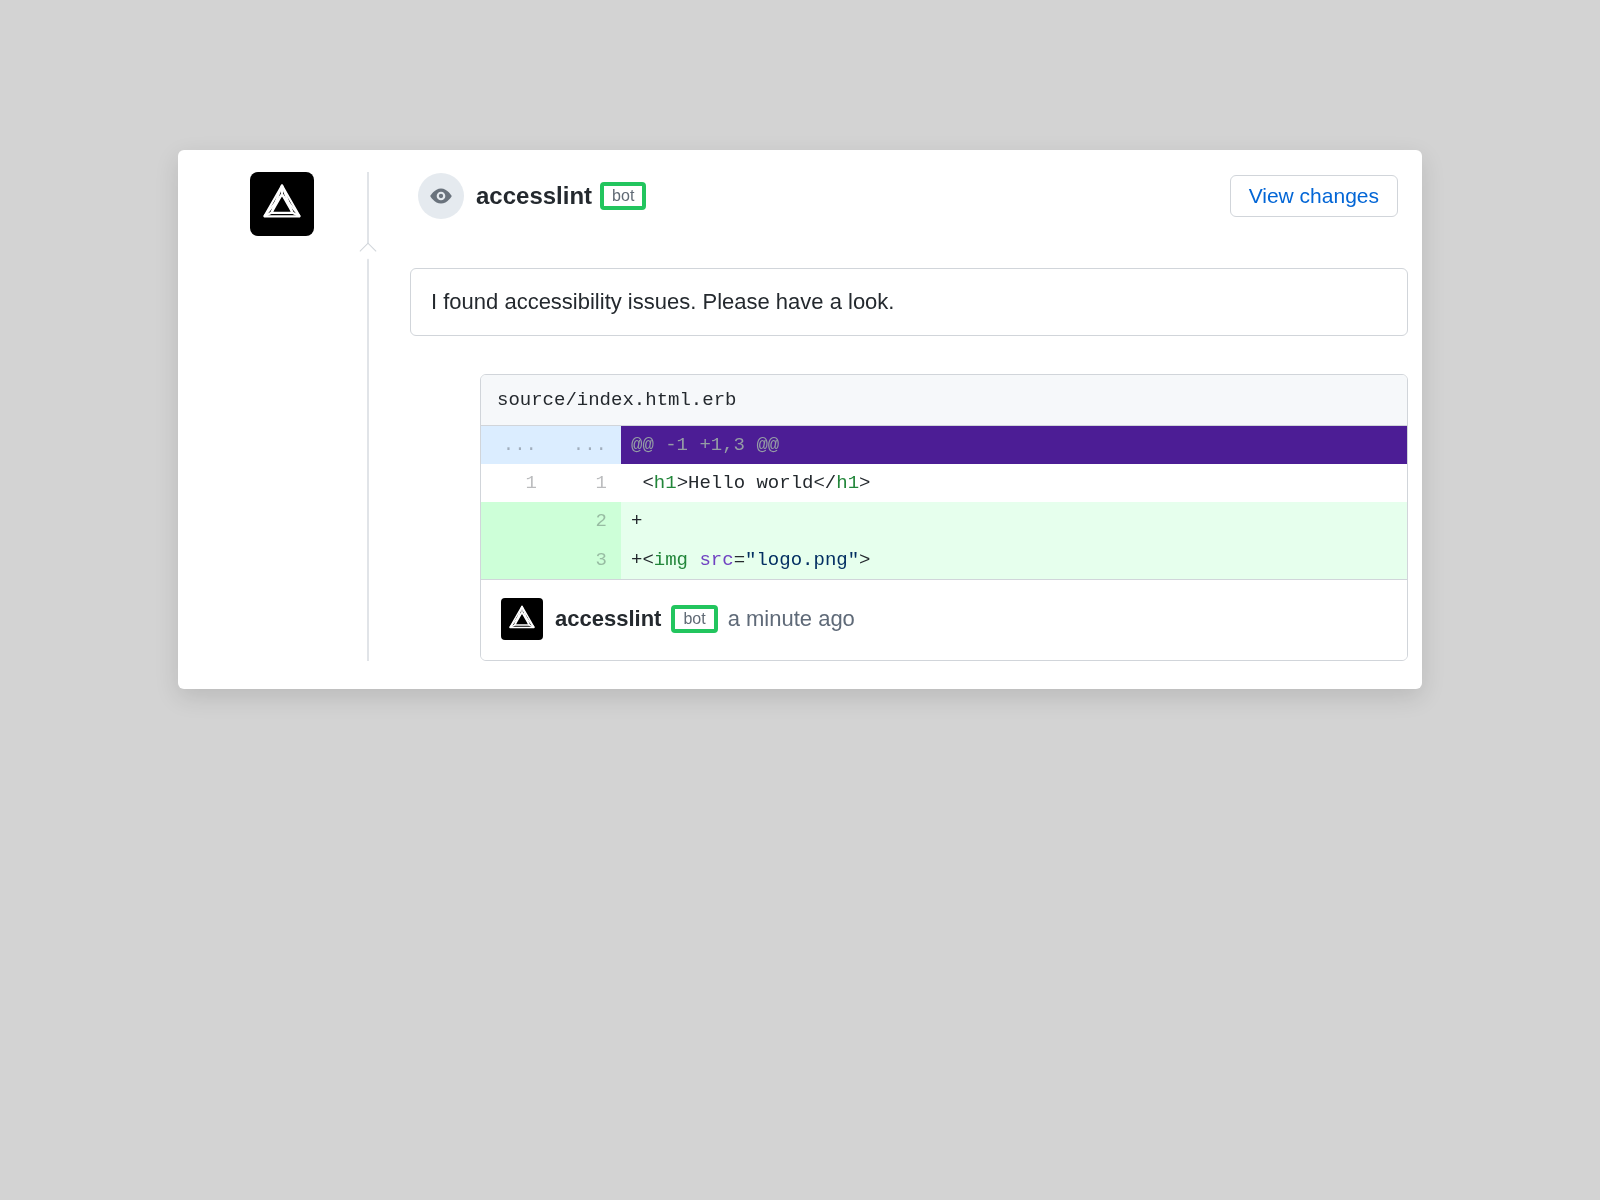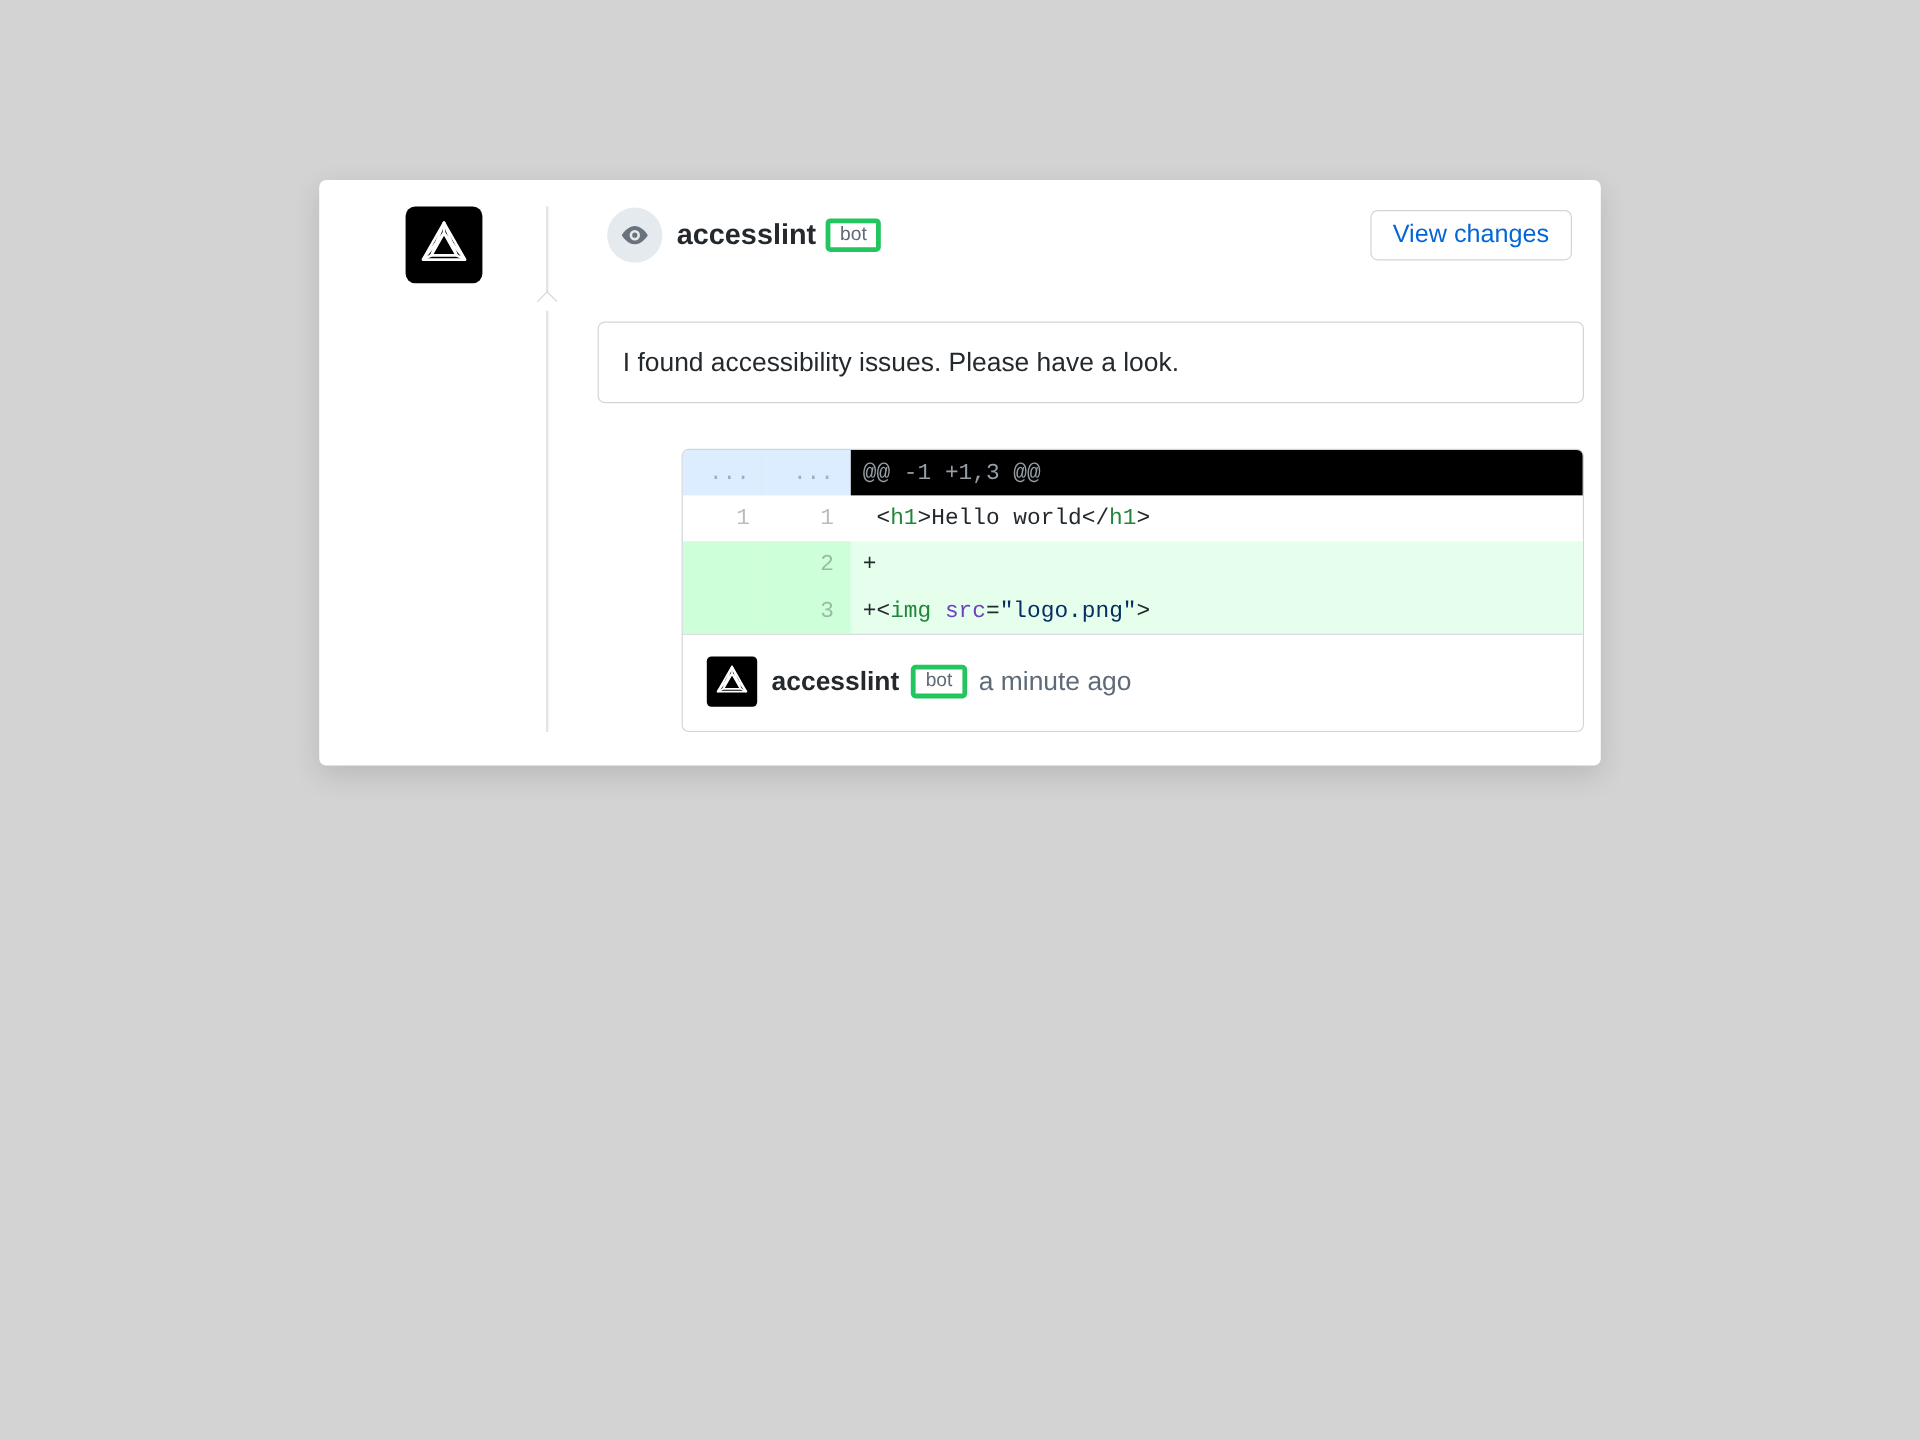--- a/index.html
+++ b/index.html
@@ -8,21 +8,21 @@
     height: 1200px;
     background: #d3d3d3;
     font-family: -apple-system, BlinkMacSystemFont, "Segoe UI", Helvetica, Arial, sans-serif;
     display: flex;
     justify-content: center;
     align-items: flex-start;
     padding-top: 150px;
     overflow: hidden;
   }
   .card {
-    width: 1068px;
+    width: 1244px;
     background: #fff;
     border-radius: 6px;
     box-shadow: 0 8px 24px rgba(0,0,0,0.12);
     padding: 22px 0 28px 0;
     position: relative;
   }
   .card-inner {
     padding-left: 72px;
     padding-right: 14px;
   }
@@ -127,21 +127,21 @@
   .diff-table { width: 100%; border-collapse: collapse; }
   .diff-table td {
     font-family: "SFMono-Regular", Consolas, "Liberation Mono", Menlo, monospace;
     font-size: 19px;
     line-height: 1.8;
     vertical-align: top;
   }
   .ln { width: 70px; text-align: right; padding: 2px 14px 2px 8px; color: rgba(27,31,35,0.3); user-select: none; }
   .code { padding: 2px 10px; white-space: pre; color: #24292e; }
   .hunk-row .ln { background: #dbedff; }
-  .hunk-row .code { background: #000000; color: #959da5; }
+  .hunk-row .code { background: #4c1d95; color: #959da5; }
   .ctx-row .ln { background: #fff; }
   .ctx-row .code { background: #fff; }
   .add-row .ln { background: #cdffd8; }
   .add-row .code { background: #e6ffed; }
   .tag-name { color: #22863a; }
   .tag-punct { color: #24292e; }
   .attr-name { color: #6f42c1; }
   .attr-val { color: #032f62; }
   .inline-comment {
     border-top: 1px solid #d1d5da;
@@ -233,20 +233,21 @@
       </div>
       <button class="view-changes-btn">View changes</button>
     </div>
 
     <div class="speech-arrow"></div>
     <div class="summary-box">
       <div class="summary-text">I found accessibility issues. Please have a look.</div>
     </div>
 
     <div class="diff-block">
+      <div class="file-path">source/index.html.erb</div>
       <table class="diff-table">
         <tbody>
             <tr class="hunk-row">
           <td class="ln">...</td>
           <td class="ln">...</td>
           <td class="code">@@ -1 +1,3 @@</td>
         </tr>
         <tr class="ctx-row">
           <td class="ln">1</td>
           <td class="ln">1</td>

